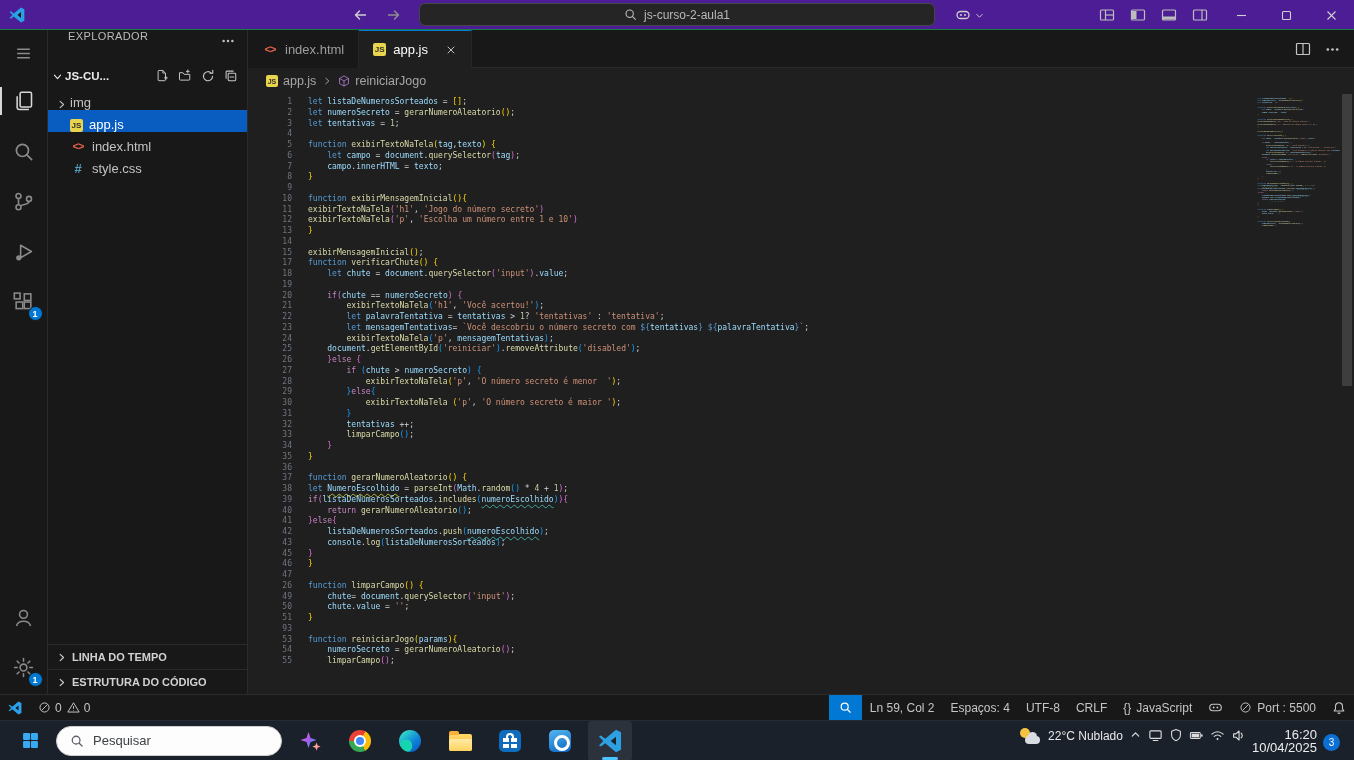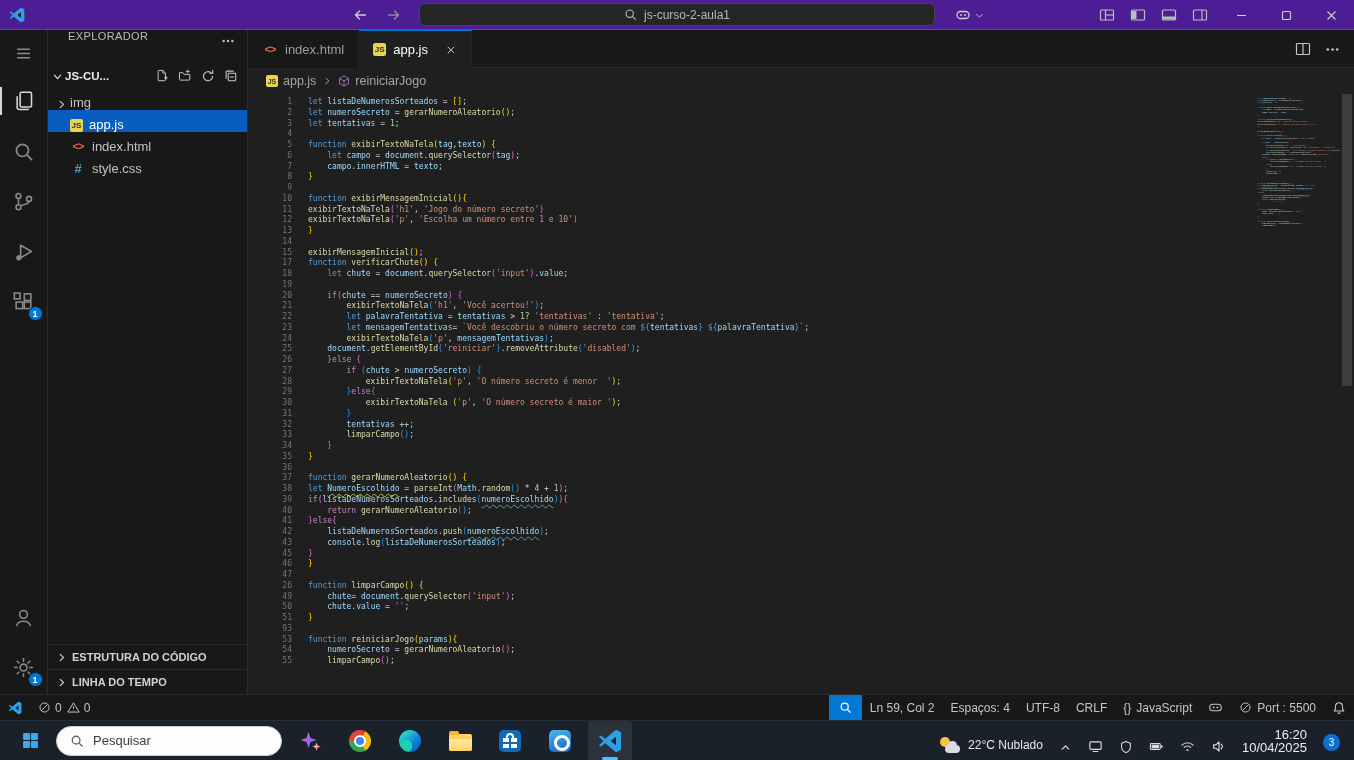--- a/index.html
+++ b/index.html
@@ -97,21 +97,21 @@
 .i-folder{width:23px;height:17px;background:linear-gradient(#ffd968,#fbb03b);border-radius:2px;position:relative;margin-top:3px}
 .i-folder::before{content:"";position:absolute;top:-3px;left:0;width:10px;height:4px;background:#fbb03b;border-radius:2px 2px 0 0}
 .i-folder::after{content:"";position:absolute;left:0;right:0;bottom:0;top:5px;background:linear-gradient(#ffeaa6,#ffd35e);border-radius:2px}
 .i-store{width:22px;height:22px;border-radius:5px;background:#0f6cbd;position:relative}
 .i-store .panes{position:absolute;left:4px;right:4px;top:8px;bottom:4px;background:#fff}
 .i-store .panes::before{content:"";position:absolute;left:50%;top:0;bottom:0;width:2px;margin-left:-1px;background:#0f6cbd}
 .i-store .panes::after{content:"";position:absolute;top:50%;left:0;right:0;height:2px;margin-top:-1px;background:#0f6cbd}
 .i-store .handle{position:absolute;left:7px;right:7px;top:3px;height:7px;border:2px solid #fff;border-bottom:none;border-radius:4px 4px 0 0}
 .i-outlook{width:22px;height:22px;border-radius:5px;background:linear-gradient(160deg,#54b7f0,#0a64c2);position:relative}
 .i-outlook::before{content:"";position:absolute;left:4.5px;top:5.5px;width:10px;height:10px;border-radius:50%;border:3px solid #fff}
-.tray{margin-left:auto;display:flex;align-items:flex-end;gap:16px;color:#e0e0e0;padding-right:4px}
+.tray{margin-left:auto;display:flex;align-items:flex-start;gap:6px;color:#e0e0e0;padding-right:4px}
 .weather{display:flex;align-items:center;gap:8px;font-size:12px;color:#e8e8e8}
 .w-icon{position:relative;width:21px;height:17px}
 .w-sun{position:absolute;left:1px;top:0;width:10px;height:10px;border-radius:50%;background:#f6c243}
 .w-cloud{position:absolute;right:0;bottom:1px;width:15px;height:8px;background:#d9dde3;border-radius:6px}
 .w-cloud::before{content:"";position:absolute;left:3px;top:-4px;width:9px;height:9px;border-radius:50%;background:#d9dde3}
 .clock{display:flex;flex-direction:column;align-items:flex-end;font-size:13px;line-height:13px;color:#ededed}
 .notif{min-width:17px;height:17px;border-radius:9px;background:#0b6fd4;color:#fff;font-size:10px;display:flex;align-items:center;justify-content:center;padding:0 4px;align-self:flex-end;margin-bottom:3px}
 .tray-ic{display:flex;align-items:center;color:#dcdcdc}
 </style>
 </head>
@@ -336,29 +336,29 @@
           <span>style.css</span>
         </div>
       </div>
       <div class="sidebar-bottom">
         <div class="sb-section">
           <span class="chev">
               <svg width="11" height="11" viewBox="0 0 16 16" fill="none" stroke="currentColor" stroke-width="1.6" stroke-linecap="round" stroke-linejoin="round">
                 <path d="M6 3.5l5 4.5-5 4.5"></path>
               </svg>
             </span>
-          <span>ESTRUTURA DO CÓDIGO</span>
+          <span>LINHA DO TEMPO</span>
         </div>
         <div class="sb-section">
           <span class="chev">
               <svg width="11" height="11" viewBox="0 0 16 16" fill="none" stroke="currentColor" stroke-width="1.6" stroke-linecap="round" stroke-linejoin="round">
                 <path d="M6 3.5l5 4.5-5 4.5"></path>
               </svg>
             </span>
-          <span>LINHA DO TEMPO</span>
+          <span>ESTRUTURA DO CÓDIGO</span>
         </div>
       </div>
     </div>
 
     <div class="editor-area">
       <div class="tabbar">
         <div class="tab">
           <span class="ficon html">&lt;&gt;</span>
           <span>index.html</span>
         </div>

